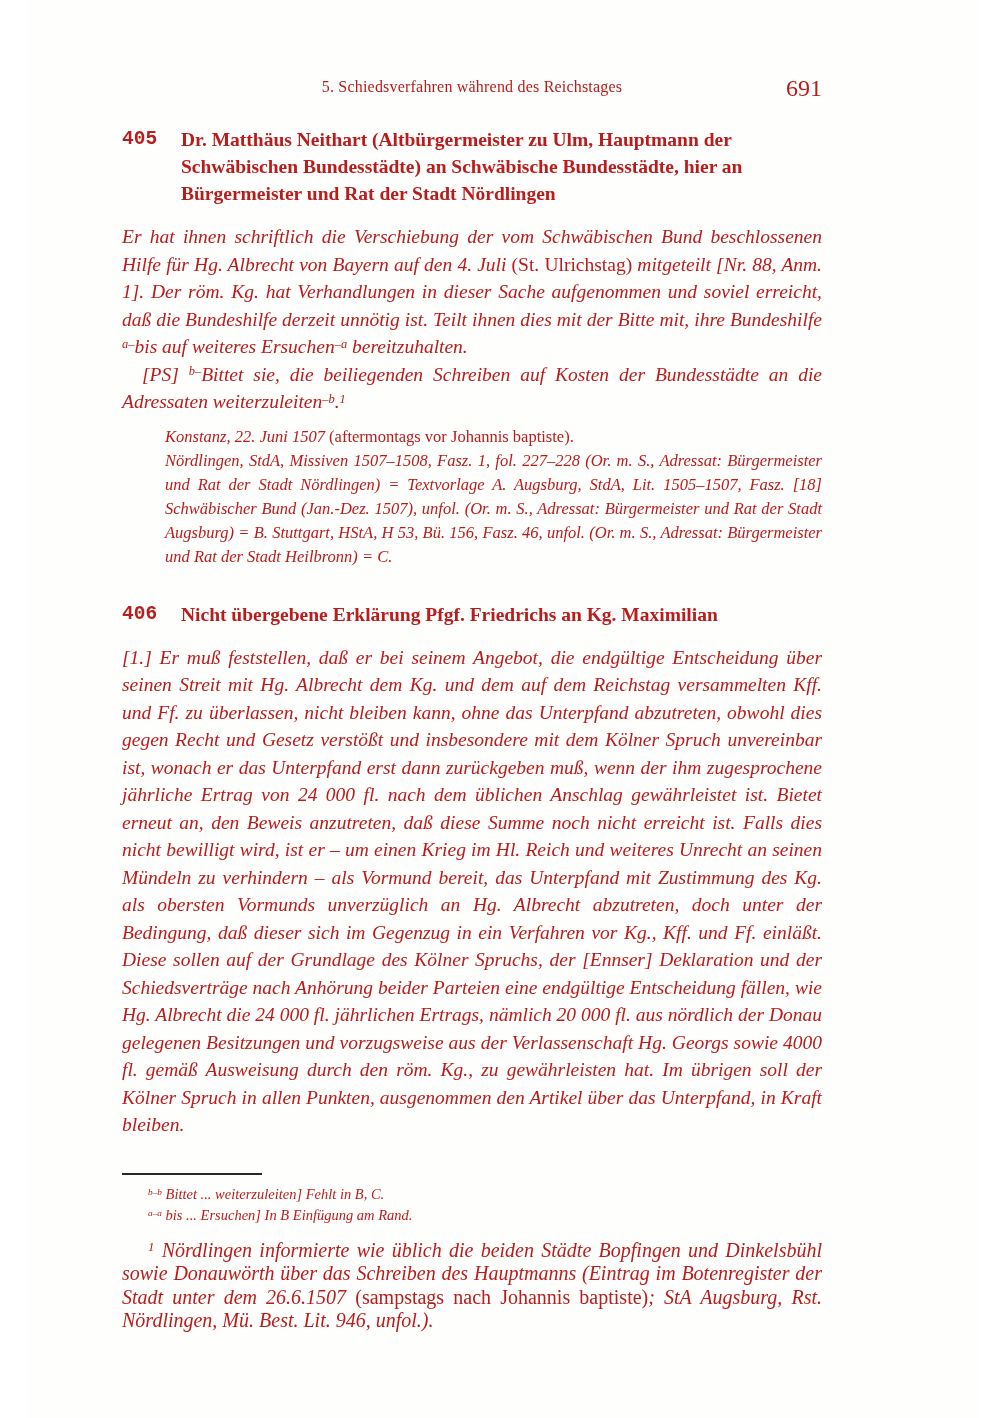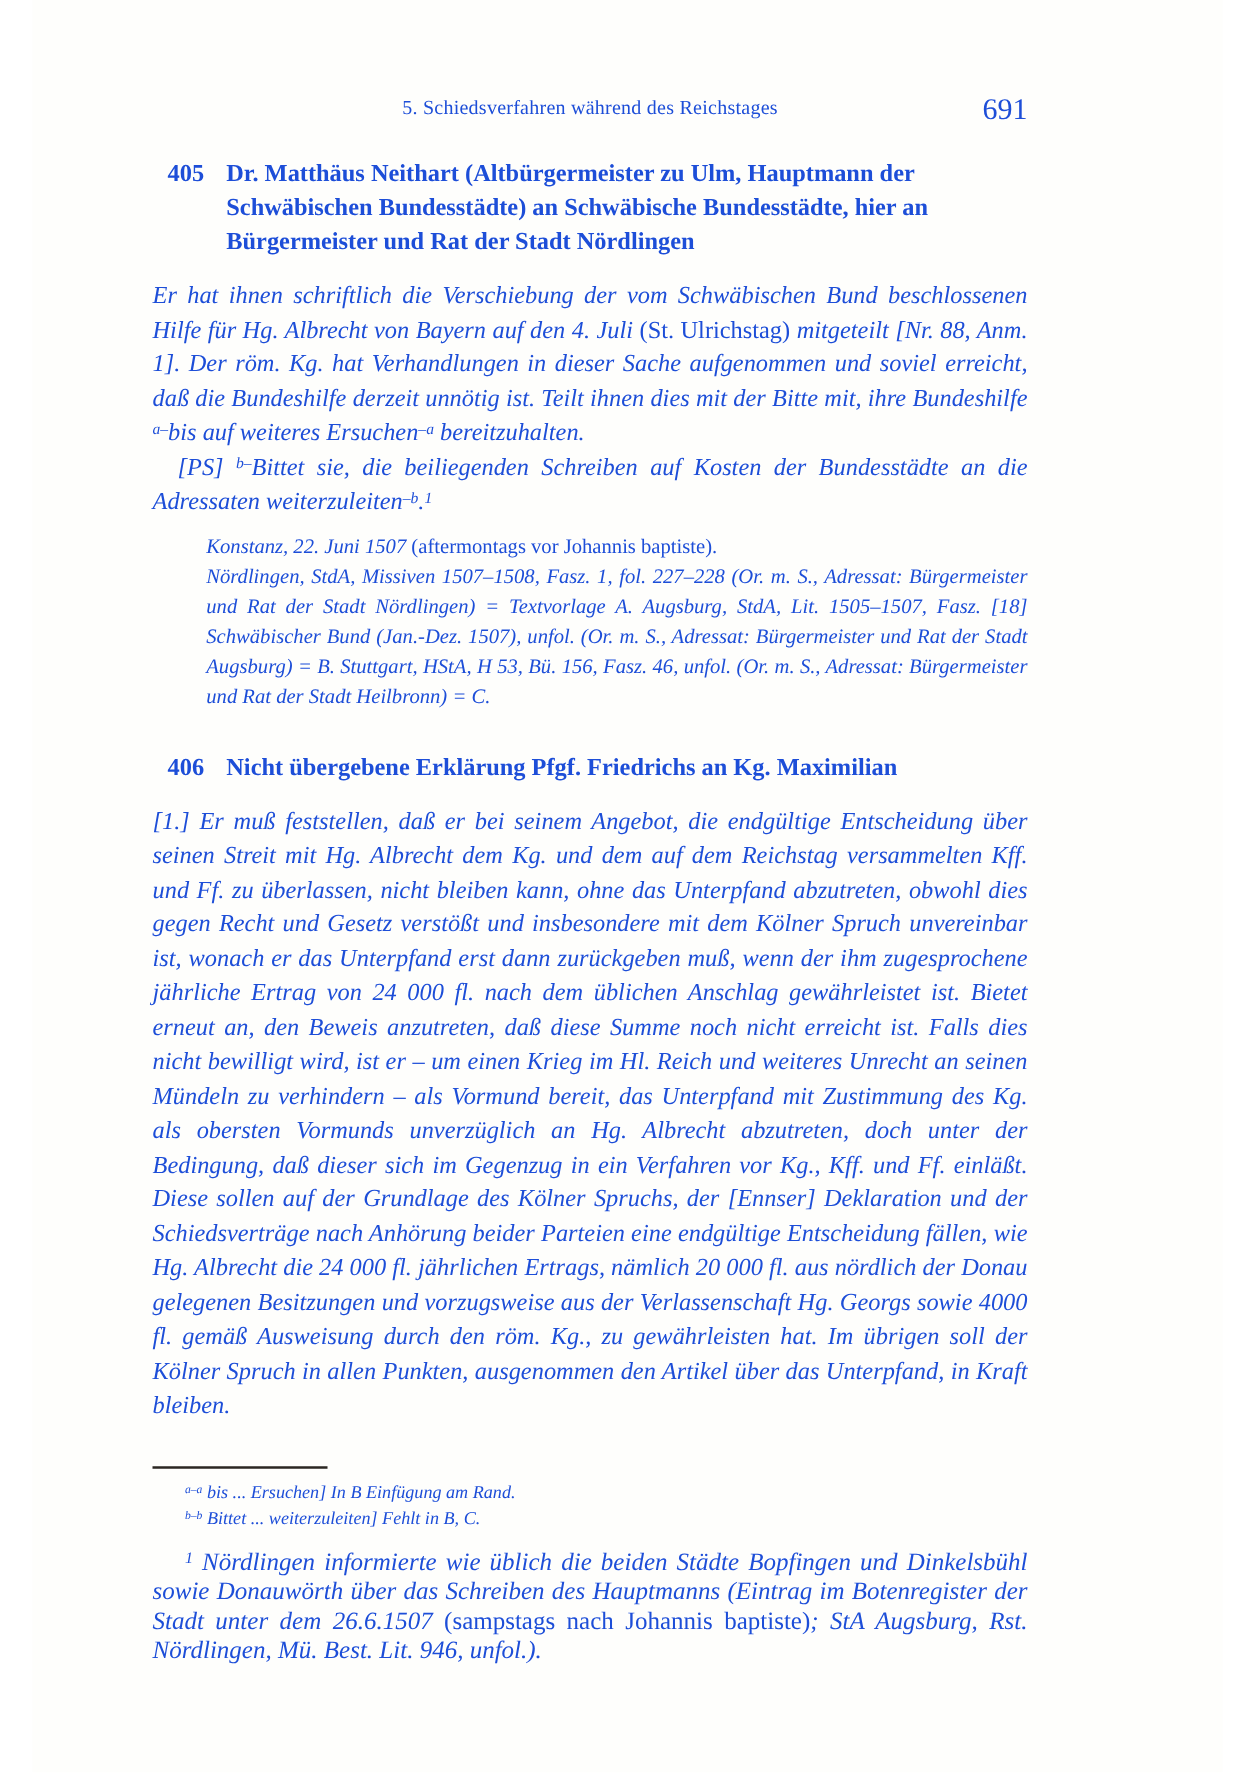--- a/index.html
+++ b/index.html
@@ -3,40 +3,40 @@
 <meta charset="utf-8">
 <style>
   * { box-sizing: border-box; }
   html, body { margin: 0; padding: 0; background: #ffffff; }
   .page {
     position: relative;
     width: 952px;
     height: 1418px;
     margin: 0 auto;
     background: #fefefc;
-    color: #1d4ed8;
+    color: #b91c1c;
     font-family: "Liberation Serif", "DejaVu Serif", serif;
     padding: 78px 156px 0 96px;
     overflow: hidden;
   }
   
   .running-header { position: relative; height: 26px; font-size: 16px; }
   .rh-title { display: block; text-align: center; letter-spacing: 0.2px; }
   .rh-page { position: absolute; right: 0; top: -3px; font-size: 24px; }
 
   
   .entry-heading {
     position: relative;
     padding-left: 59px;
     font-weight: bold;
     font-size: 19.5px;
     line-height: 27px;
     margin-top: 22px;
   }
-  .entry-number { position: absolute; left: 12px; top: 0; }
+  .entry-number { position: absolute; left: 0; top: 0; font-family: Liberation Mono, monospace; }
 
   
   .body-para {
     margin: 0;
     font-size: 19.5px;
     line-height: 27.5px;
     font-style: italic;
     text-align: justify;
     hyphens: auto;
   }
@@ -114,20 +114,20 @@
   <div class="entry-heading entry-gap">
     <span class="entry-number">406</span>
     <span class="entry-title">Nicht übergebene Erklärung Pfgf. Friedrichs an Kg. Maximilian</span>
   </div>
 
   <p class="body-para first">[1.] Er muß feststellen, daß er bei seinem Angebot, die endgültige Entscheidung über seinen Streit mit Hg. Albrecht dem Kg. und dem auf dem Reichstag versammelten Kff. und Ff. zu überlassen, nicht bleiben kann, ohne das Unterpfand abzutreten, obwohl dies gegen Recht und Gesetz verstößt und insbesondere mit dem Kölner Spruch unvereinbar ist, wonach er das Unterpfand erst dann zurückgeben muß, wenn der ihm zugesprochene jährliche Ertrag von 24 000 fl. nach dem üblichen Anschlag gewährleistet ist. Bietet erneut an, den Beweis anzutreten, daß diese Summe noch nicht erreicht ist. Falls dies nicht bewilligt wird, ist er – um einen Krieg im Hl. Reich und weiteres Unrecht an seinen Mündeln zu verhindern – als Vormund bereit, das Unterpfand mit Zustimmung des Kg. als obersten Vormunds unverzüglich an Hg. Albrecht abzutreten, doch unter der Bedingung, daß dieser sich im Gegenzug in ein Verfahren vor Kg., Kff. und Ff. einläßt. Diese sollen auf der Grundlage des Kölner Spruchs, der [Ennser] Deklaration und der Schiedsverträge nach Anhörung beider Parteien eine endgültige Entscheidung fällen, wie Hg. Albrecht die 24 000 fl. jährlichen Ertrags, nämlich 20 000 fl. aus nördlich der Donau gelegenen Besitzungen und vorzugsweise aus der Verlassenschaft Hg. Georgs sowie 4000 fl. gemäß Ausweisung durch den röm. Kg., zu gewährleisten hat. Im übrigen soll der Kölner Spruch in allen Punkten, ausgenommen den Artikel über das Unterpfand, in Kraft bleiben.</p>
 
   <div class="footnotes">
     <hr class="fn-sep">
 
+    <p class="apparatus-note"><sup>b–b</sup><span> Bittet ... weiterzuleiten] Fehlt in B, C.</span></p>
+
     <p class="apparatus-note"><sup>a–a</sup><span> bis ... Ersuchen] In B Einfügung am Rand.</span></p>
-
-    <p class="apparatus-note"><sup>b–b</sup><span> Bittet ... weiterzuleiten] Fehlt in B, C.</span></p>
 
     <p class="footnote"><sup>1</sup><span> Nördlingen informierte wie üblich die beiden Städte Bopfingen und Dinkelsbühl sowie Donauwörth über das Schreiben des Hauptmanns (Eintrag im Botenregister der Stadt unter dem 26.6.1507 </span><span class="rm">(sampstags nach Johannis baptiste)</span><span>; StA Augsburg, Rst. Nördlingen, Mü. Best. Lit. 946, unfol.).</span></p>
   </div>
 
 </div>
 
 </body></html>

